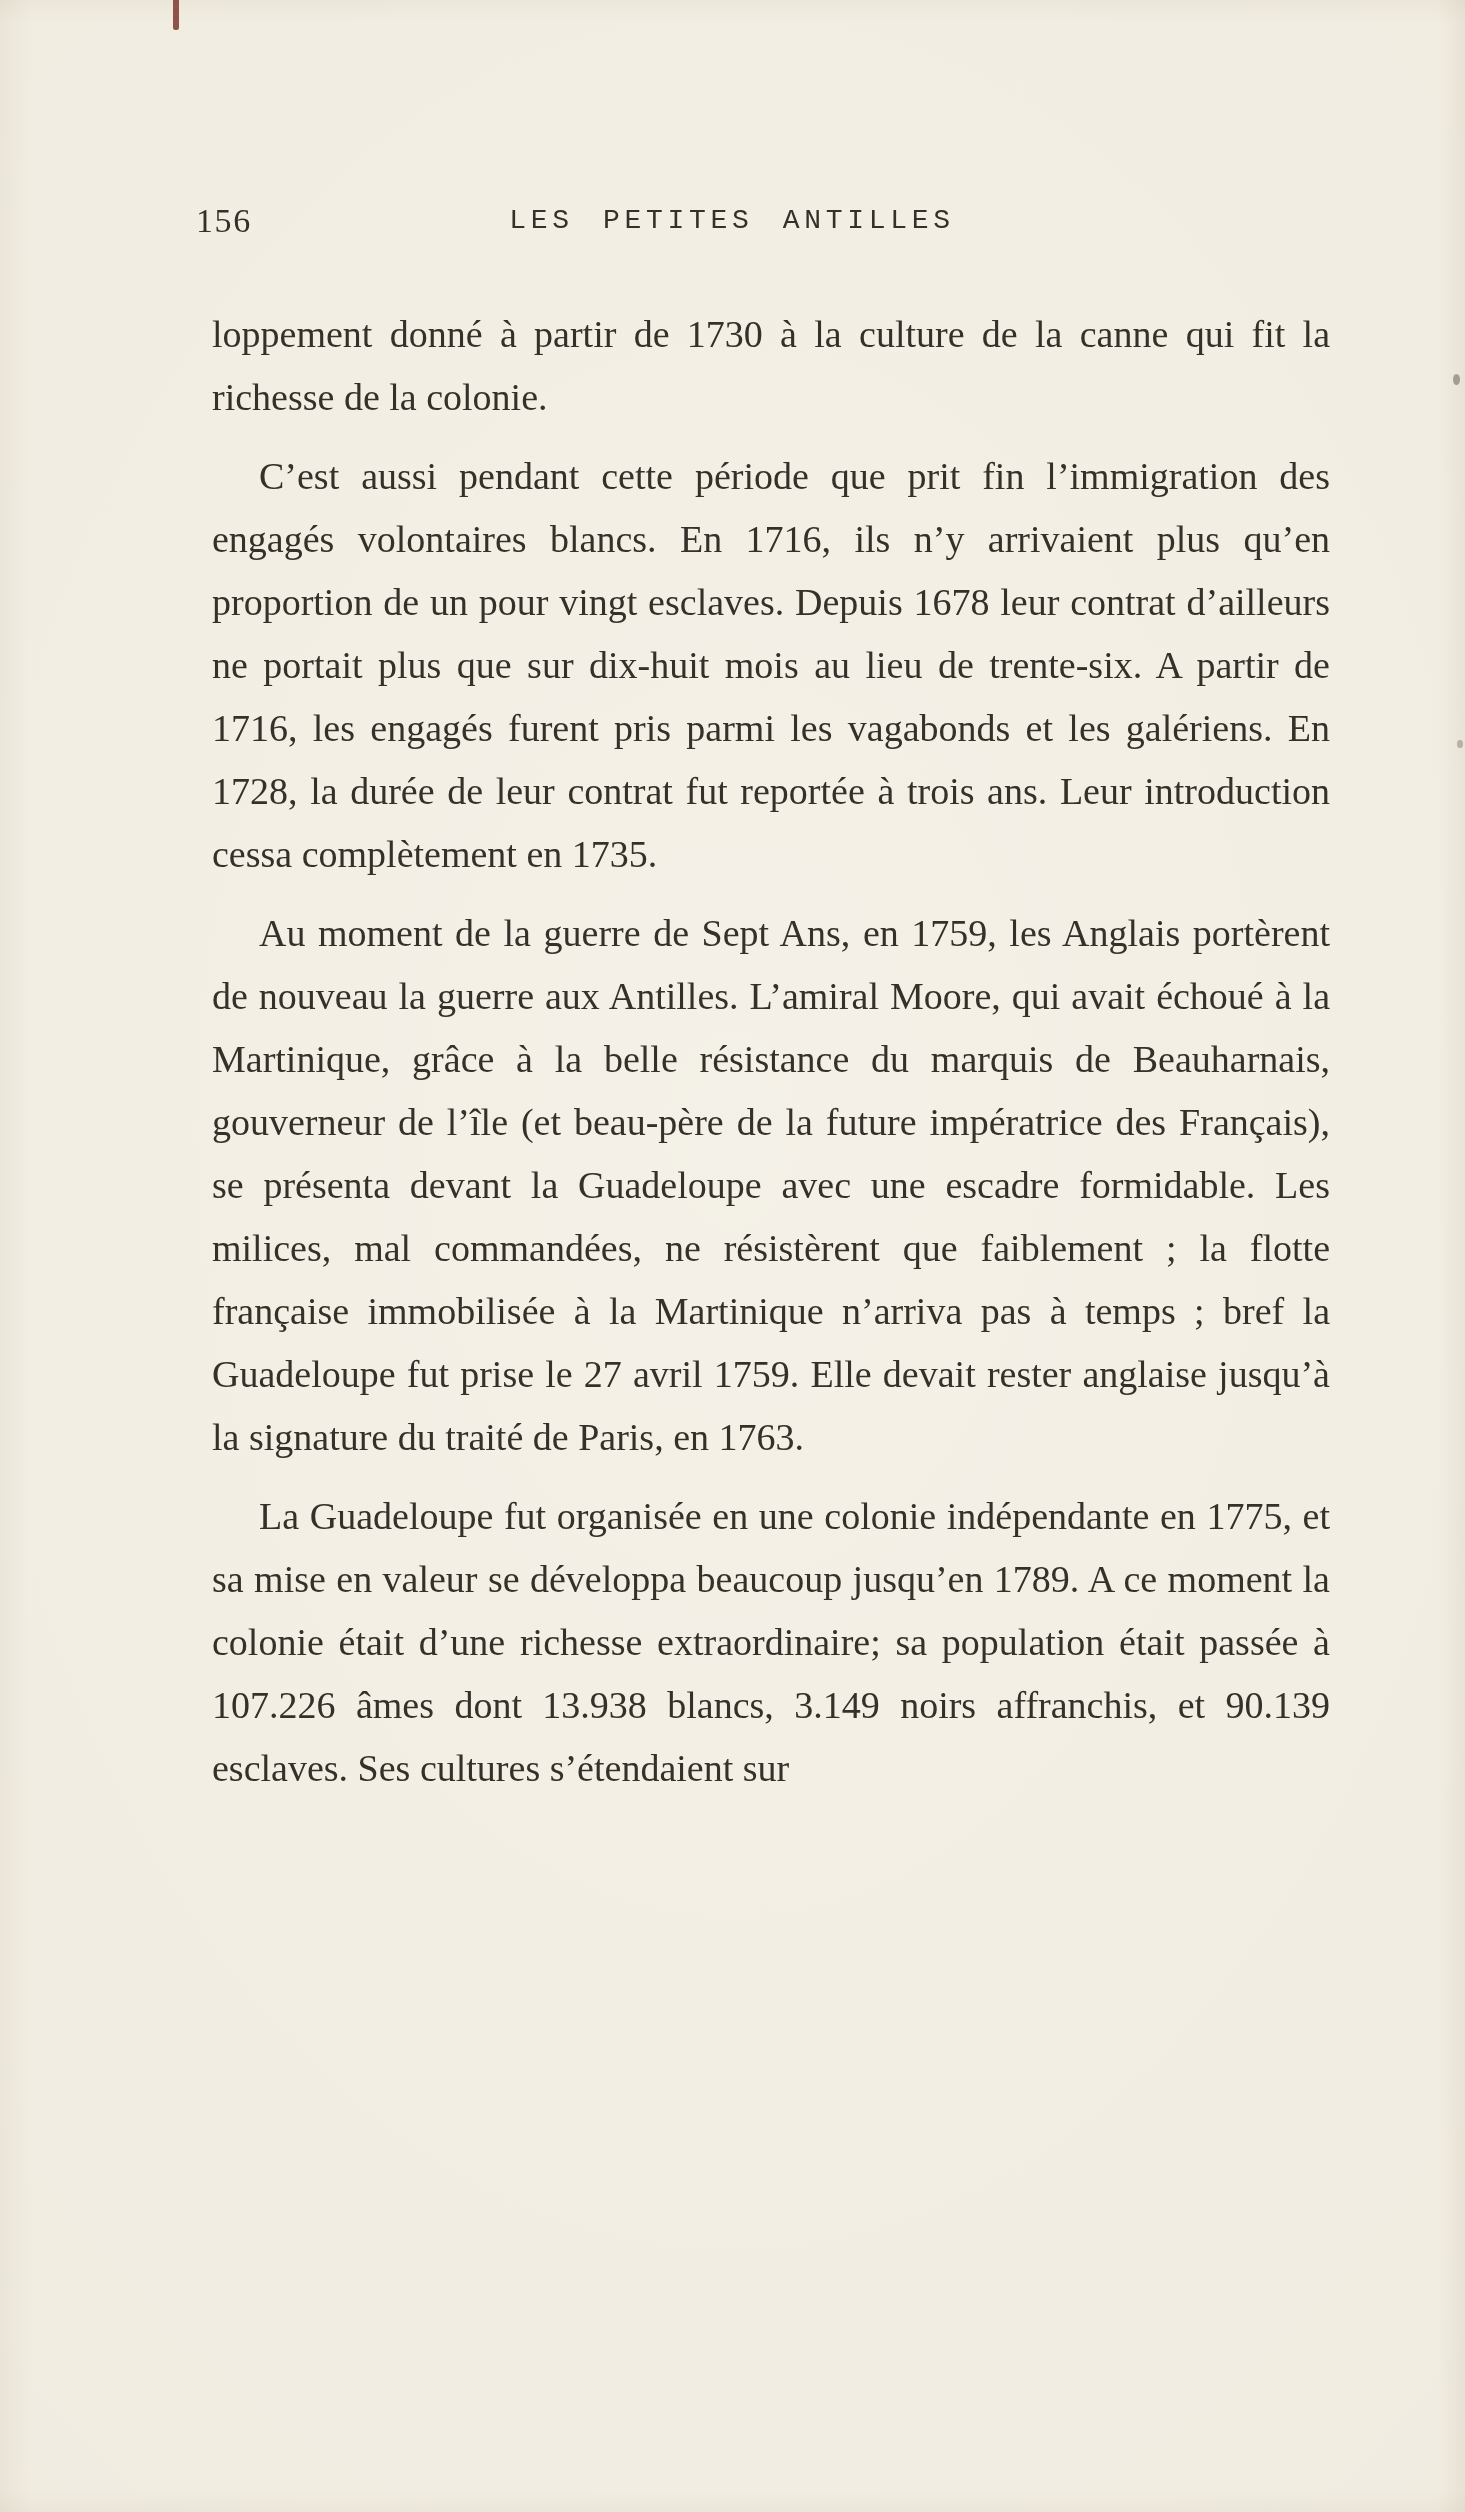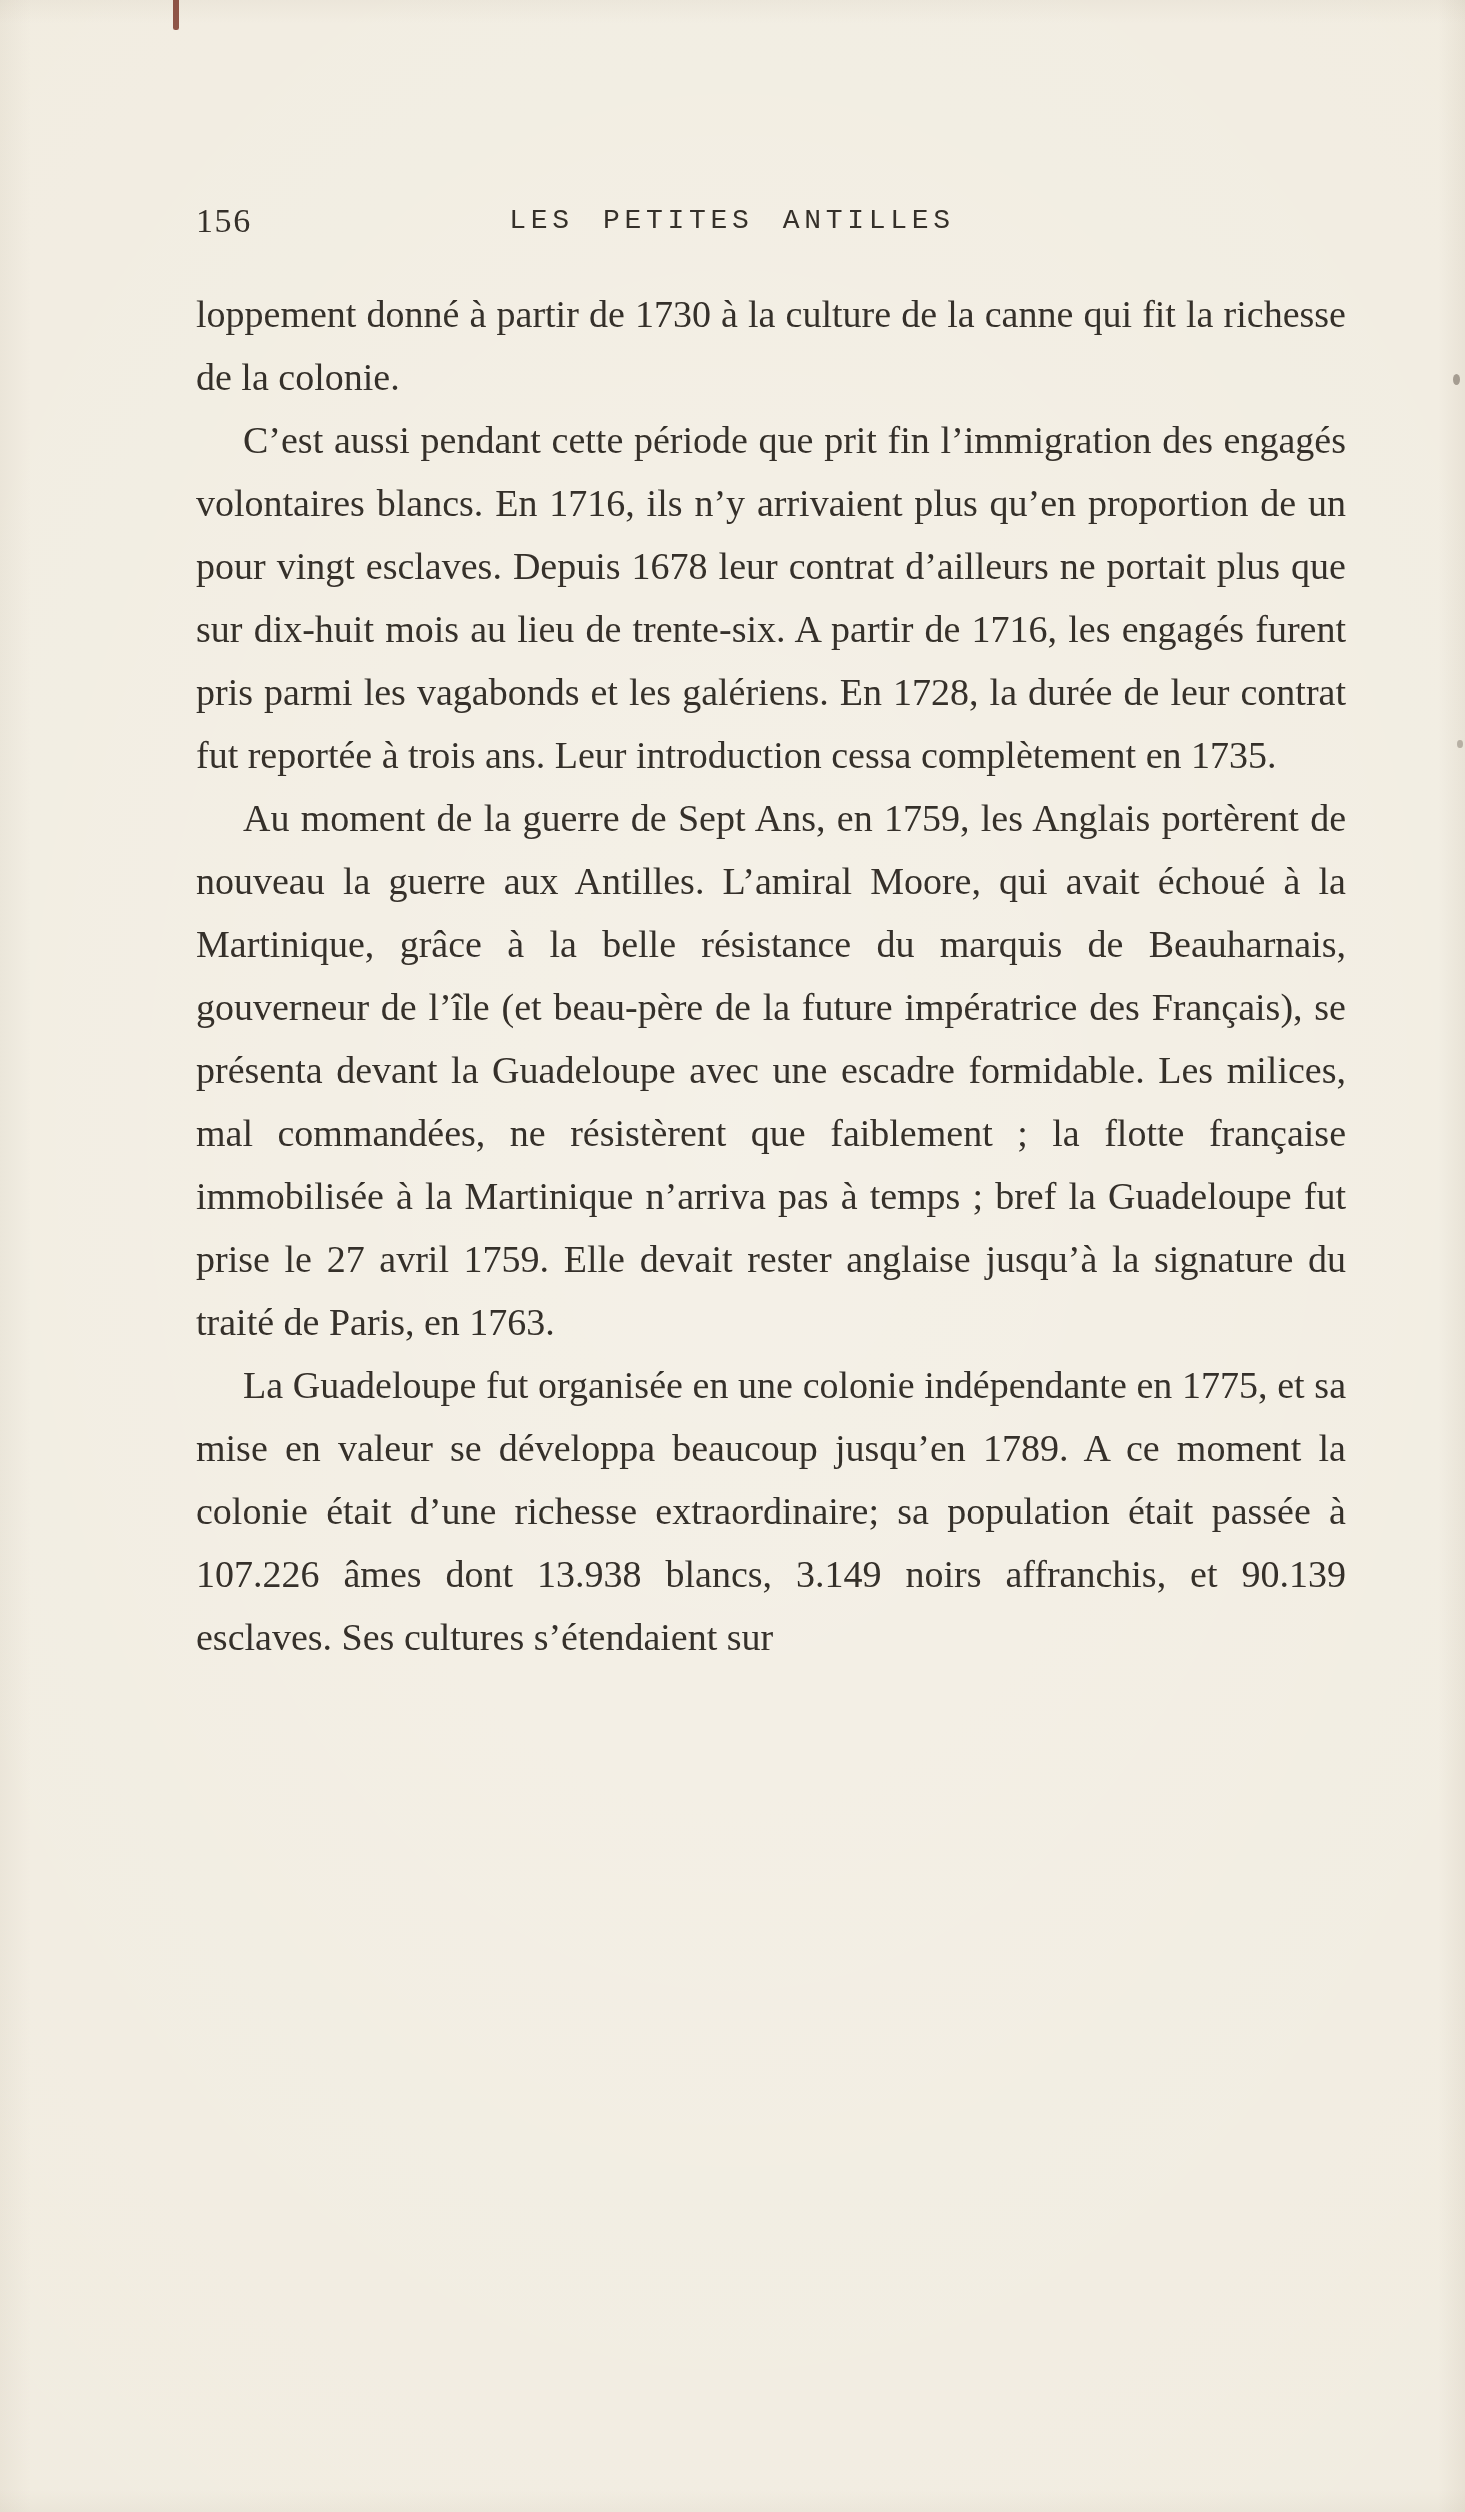--- a/index.html
+++ b/index.html
@@ -29,21 +29,21 @@
   }
   .page-inner {
     position: absolute;
     left: 196px;
     top: 202px;
     width: 1150px;
   }
   .running-header {
     position: relative;
     height: 45px;
-    margin-bottom: 36px;
+    margin-bottom: 56px;
   }
   .page-number {
     position: absolute;
     left: 0;
     top: 0;
     font-size: 34px;
     letter-spacing: 1.6px;
   }
   .running-title {
     position: absolute;
@@ -56,21 +56,21 @@
     letter-spacing: 4.7px;
     word-spacing: 7.8px;
     font-family: Liberation Mono, monospace;
   }
   .body-text {
     font-size: 38px;
     line-height: 63px;
     text-align: justify;
   }
   .body-text p {
-    margin: 0;
+    margin: 16px;
     text-indent: 47px;
   }
   .body-text p.no-indent {
     text-indent: 0;
   }
   
   .artifact {
     position: absolute;
     pointer-events: none;
   }

